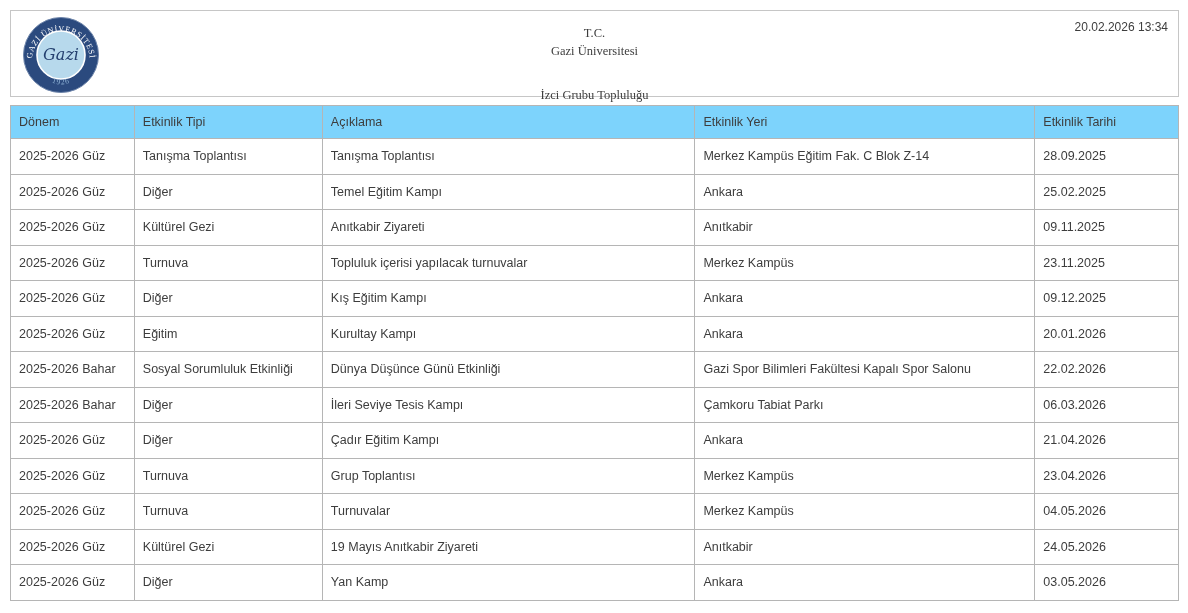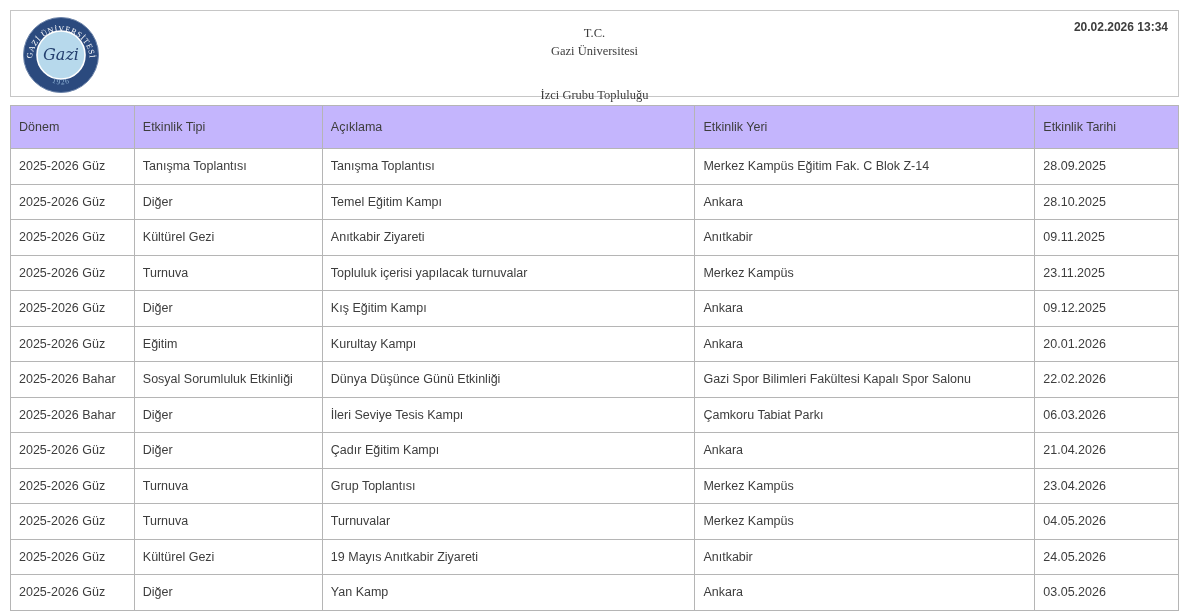--- a/index.html
+++ b/index.html
@@ -40,21 +40,20 @@
     color: #3d3d3d;
     font-family: Liberation Serif, serif;
   }
   .header-center .line3 { margin-top: 26px; }
   .header-timestamp {
     position: absolute;
     right: 10px;
     top: 9px;
     font-size: 12px;
     color: #3d3d3d;
-    font-weight: bold;
   }
 
   
   .table-wrap { margin-top: 8px; }
   table.events {
     width: 100%;
     border-collapse: collapse;
     table-layout: fixed;
     font-size: 12.5px;
     color: #3d3d3d;
@@ -63,22 +62,22 @@
   table.events th, table.events td {
     border: 1px solid #b5b5b5;
     padding: 0 8px;
     text-align: left;
     vertical-align: middle;
     overflow: hidden;
     white-space: nowrap;
     font-weight: normal;
   }
   table.events thead th {
-    background: #c4b5fd;
-    height: 43px;
+    background: #7dd3fc;
+    height: 33px;
   }
   table.events tbody td {
     background: #ffffff;
     height: 35.5px;
   }
   .col-donem   { width: 10.6%; }
   .col-tip     { width: 16.1%; }
   .col-aciklama{ width: 31.9%; }
   .col-yer     { width: 29.1%; }
   .col-tarih   { width: 12.3%; }
@@ -141,21 +140,21 @@
             <td>Tanışma Toplantısı</td>
             <td>Tanışma Toplantısı</td>
             <td>Merkez Kampüs Eğitim Fak. C Blok Z-14</td>
             <td>28.09.2025</td>
           </tr>
           <tr>
             <td>2025-2026 Güz</td>
             <td>Diğer</td>
             <td>Temel Eğitim Kampı</td>
             <td>Ankara</td>
-            <td>28.10.2025</td>
+            <td>25.02.2025</td>
           </tr>
           <tr>
             <td>2025-2026 Güz</td>
             <td>Kültürel Gezi</td>
             <td>Anıtkabir Ziyareti</td>
             <td>Anıtkabir</td>
             <td>09.11.2025</td>
           </tr>
           <tr>
             <td>2025-2026 Güz</td>

